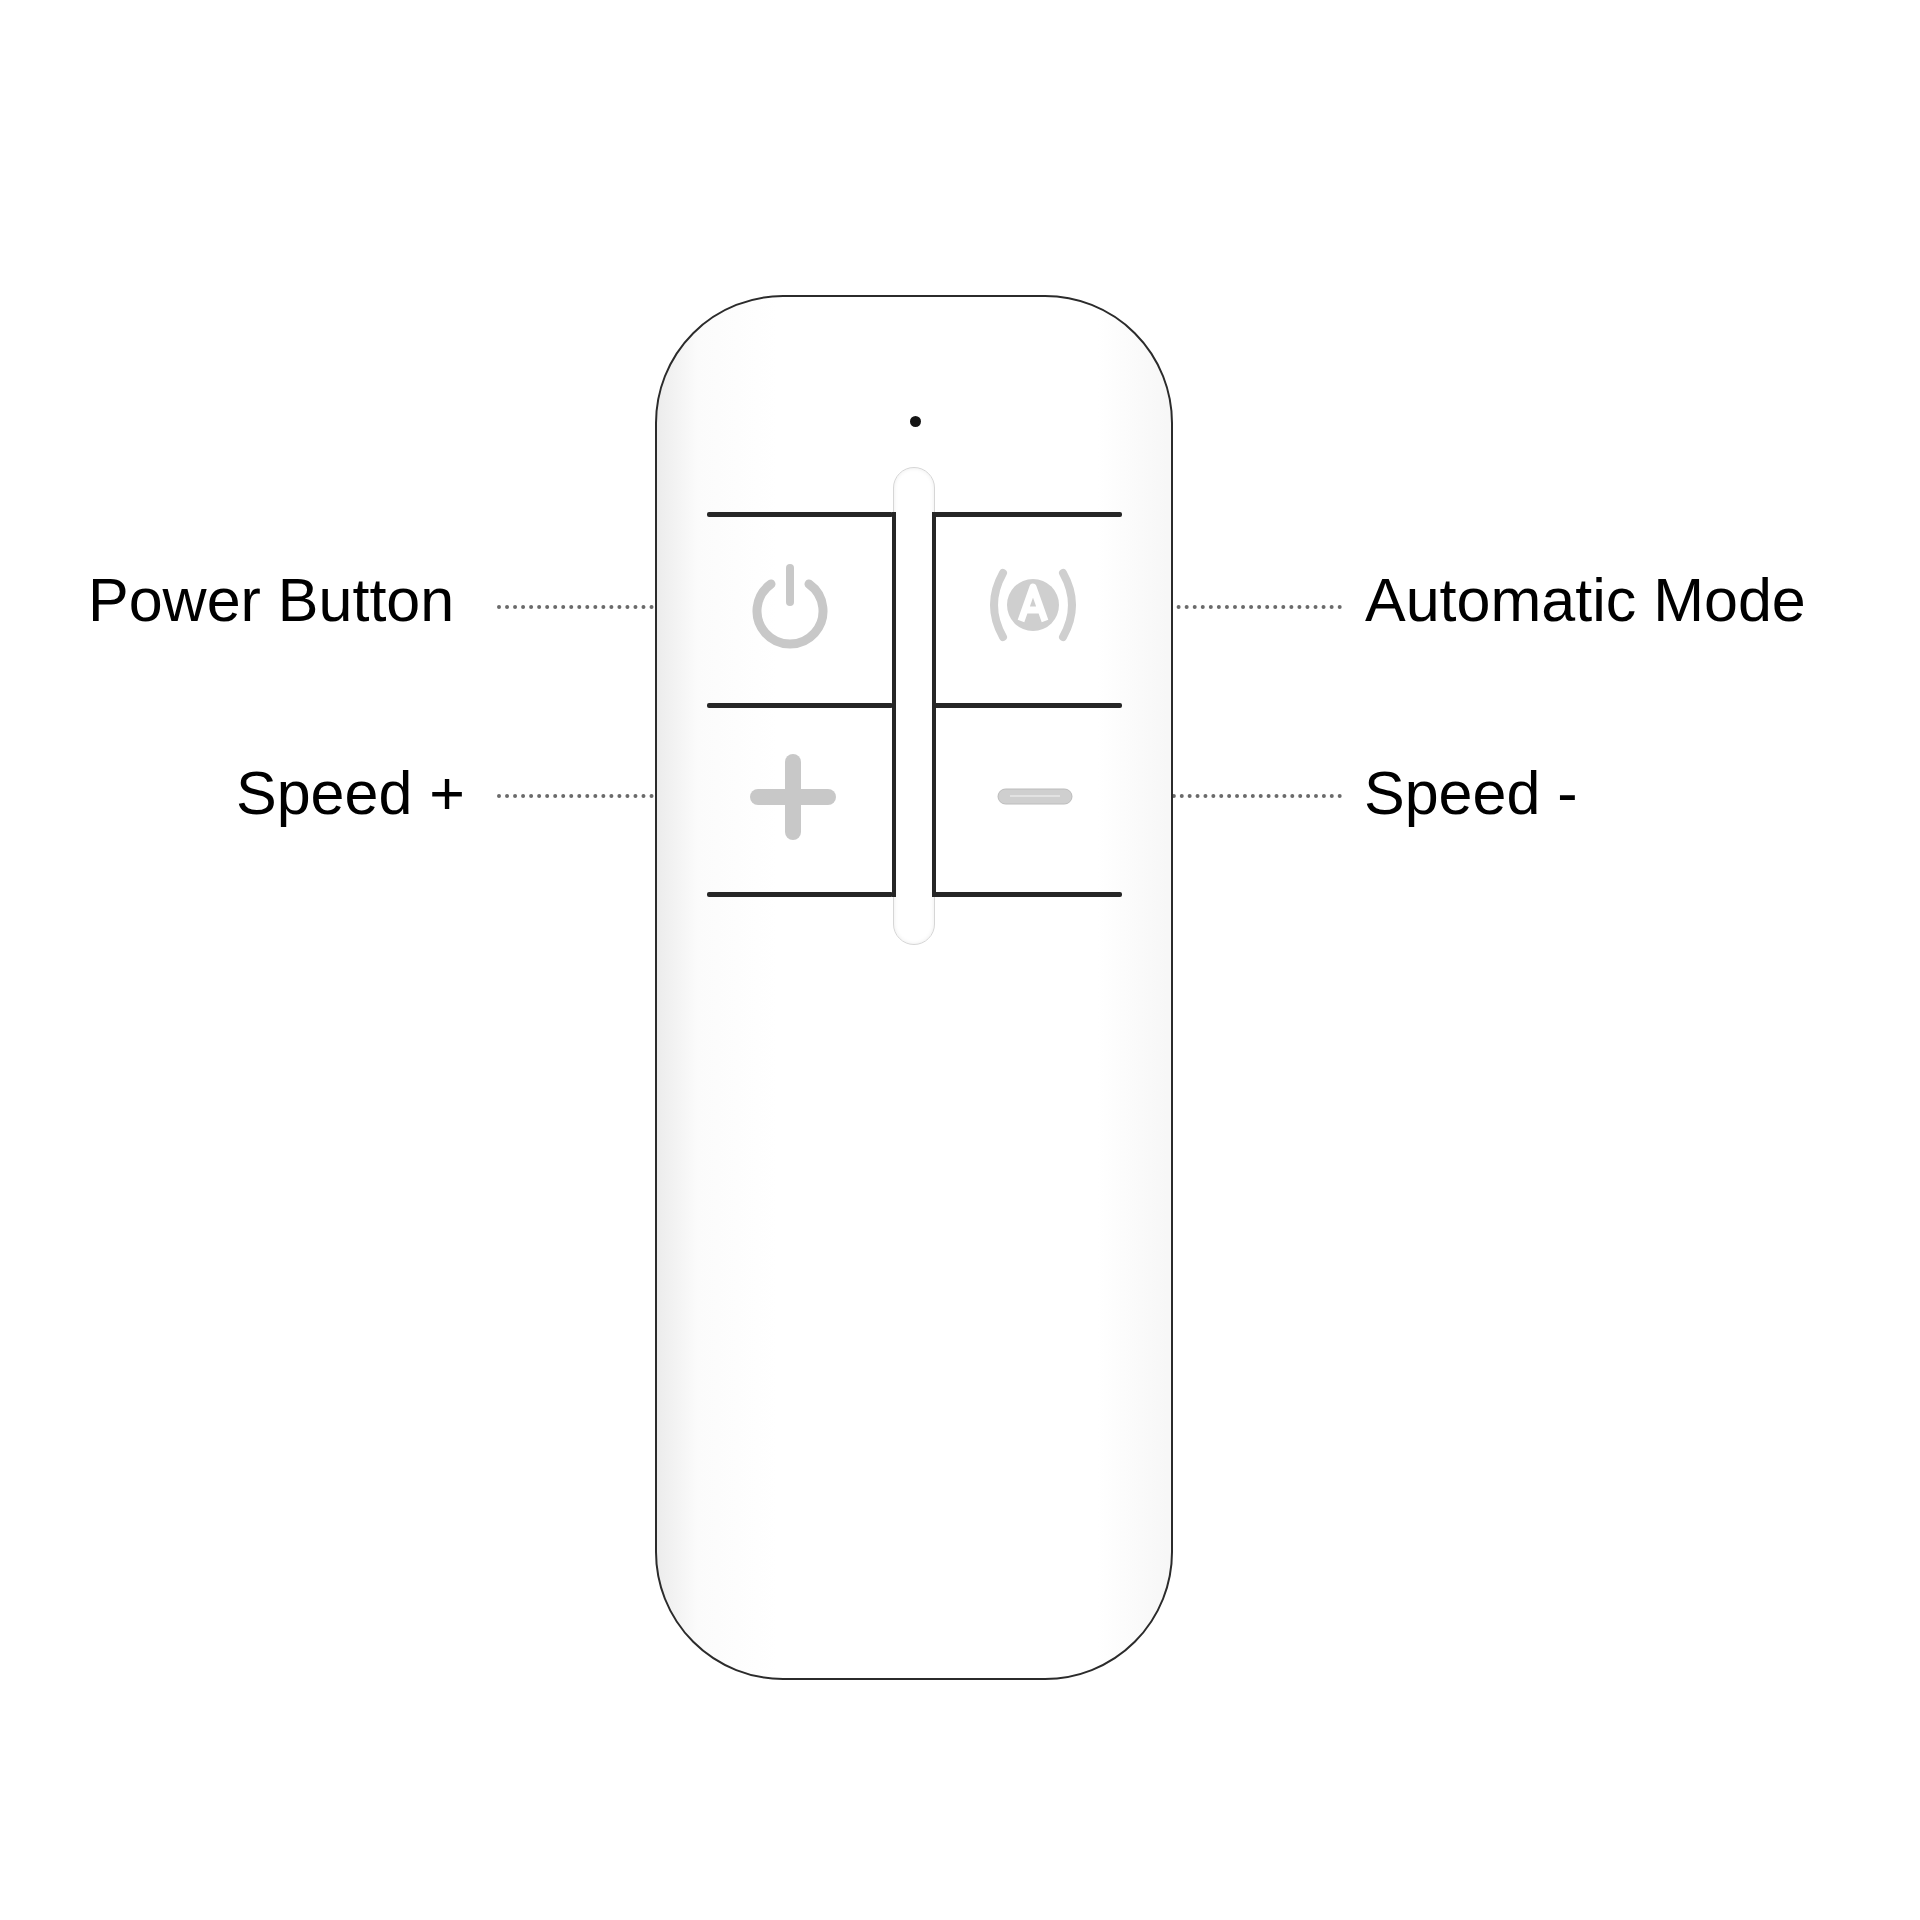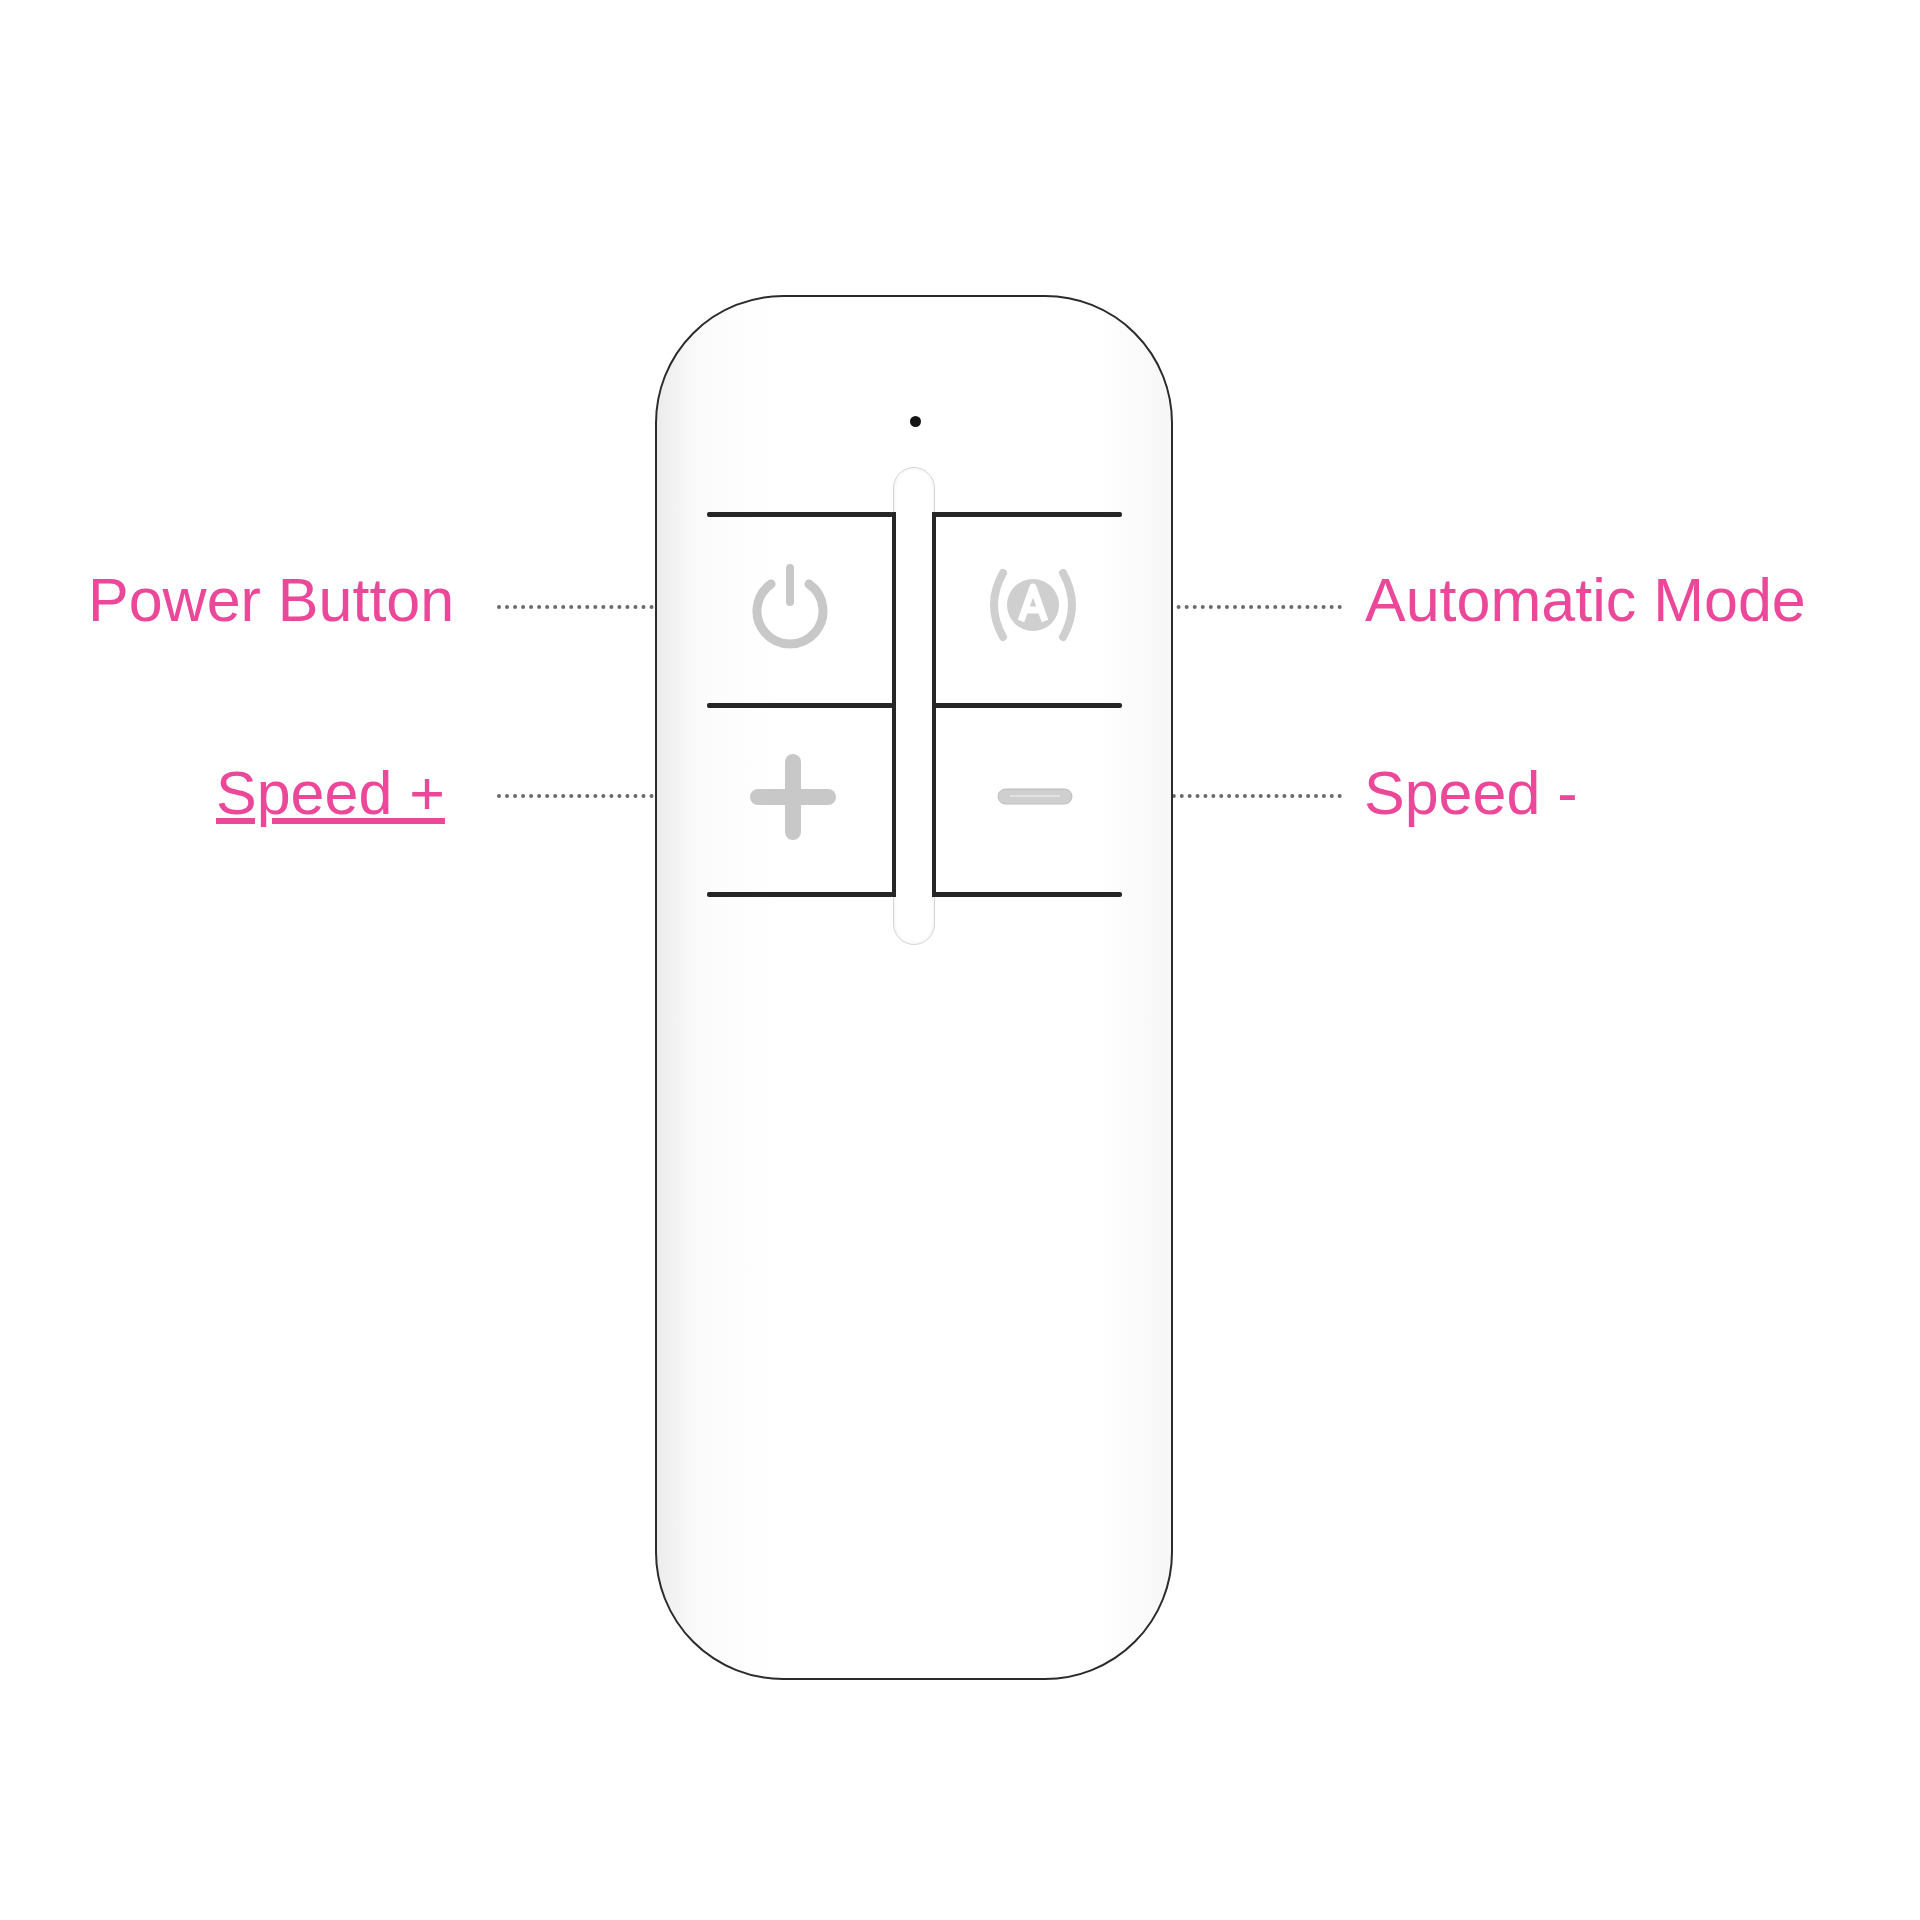--- a/index.html
+++ b/index.html
@@ -1,36 +1,36 @@
 <!DOCTYPE html>
 <html><head>
 <meta charset="utf-8">
 <style>
   html, body { margin: 0; padding: 0; background: #ffffff; }
   body { width: 1920px; height: 1920px; position: relative; overflow: hidden;
          font-family: "Liberation Sans", "DejaVu Sans", sans-serif; color: #000; }
-  .label { position: absolute; font-size: 61px; line-height: 1; white-space: nowrap; color: #ec4899; }
+  .label { position: absolute; font-size: 61px; line-height: 1; white-space: nowrap; color: #000000; }
   .leader { position: absolute; height: 0; border-top: 4px dotted #6a6a6a; }
   .remote { position: absolute; left: 655px; top: 295px; width: 518px; height: 1385px;
             box-sizing: border-box; border: 2px solid #2b2b2b; border-radius: 128px;
             background: linear-gradient(90deg, #ececec 0px, #fbfbfb 40px, #ffffff 120px, #ffffff 440px, #f7f7f7 510px); }
   .led { position: absolute; width: 11px; height: 11px; border-radius: 50%; background: #141414; }
   .groove { position: absolute; height: 5px; background: #262626; border-radius: 2px; }
   .slot { position: absolute; box-sizing: border-box; border: 1px solid #d6d6d6;
           border-radius: 22px; background: #ffffff;
           box-shadow: inset 0 0 4px rgba(0,0,0,0.08); }
   .slot-edge { position: absolute; width: 4px; background: #262626; }
   .icon { position: absolute; }
 </style>
 </head>
 <body>
 
 <div class="label" style="left:88px; top:570px;">Power Button</div>
 <div class="label" style="left:1365px; top:570px;">Automatic Mode</div>
-<div class="label" style="left:216px; top:763px;text-decoration:underline;">Speed +</div>
+<div class="label" style="left:236px; top:763px;">Speed +</div>
 <div class="label" style="left:1364px; top:763px;">Speed -</div>
 
 <div class="leader" style="left:497px; top:605px; width:221px;"></div>
 <div class="leader" style="left:1088px; top:605px; width:254px;"></div>
 <div class="leader" style="left:497px; top:794px; width:221px;"></div>
 <div class="leader" style="left:1085px; top:794px; width:257px;"></div>
 
 <div class="remote"></div>
 
 <div class="led" style="left:910px; top:416px;"></div>

